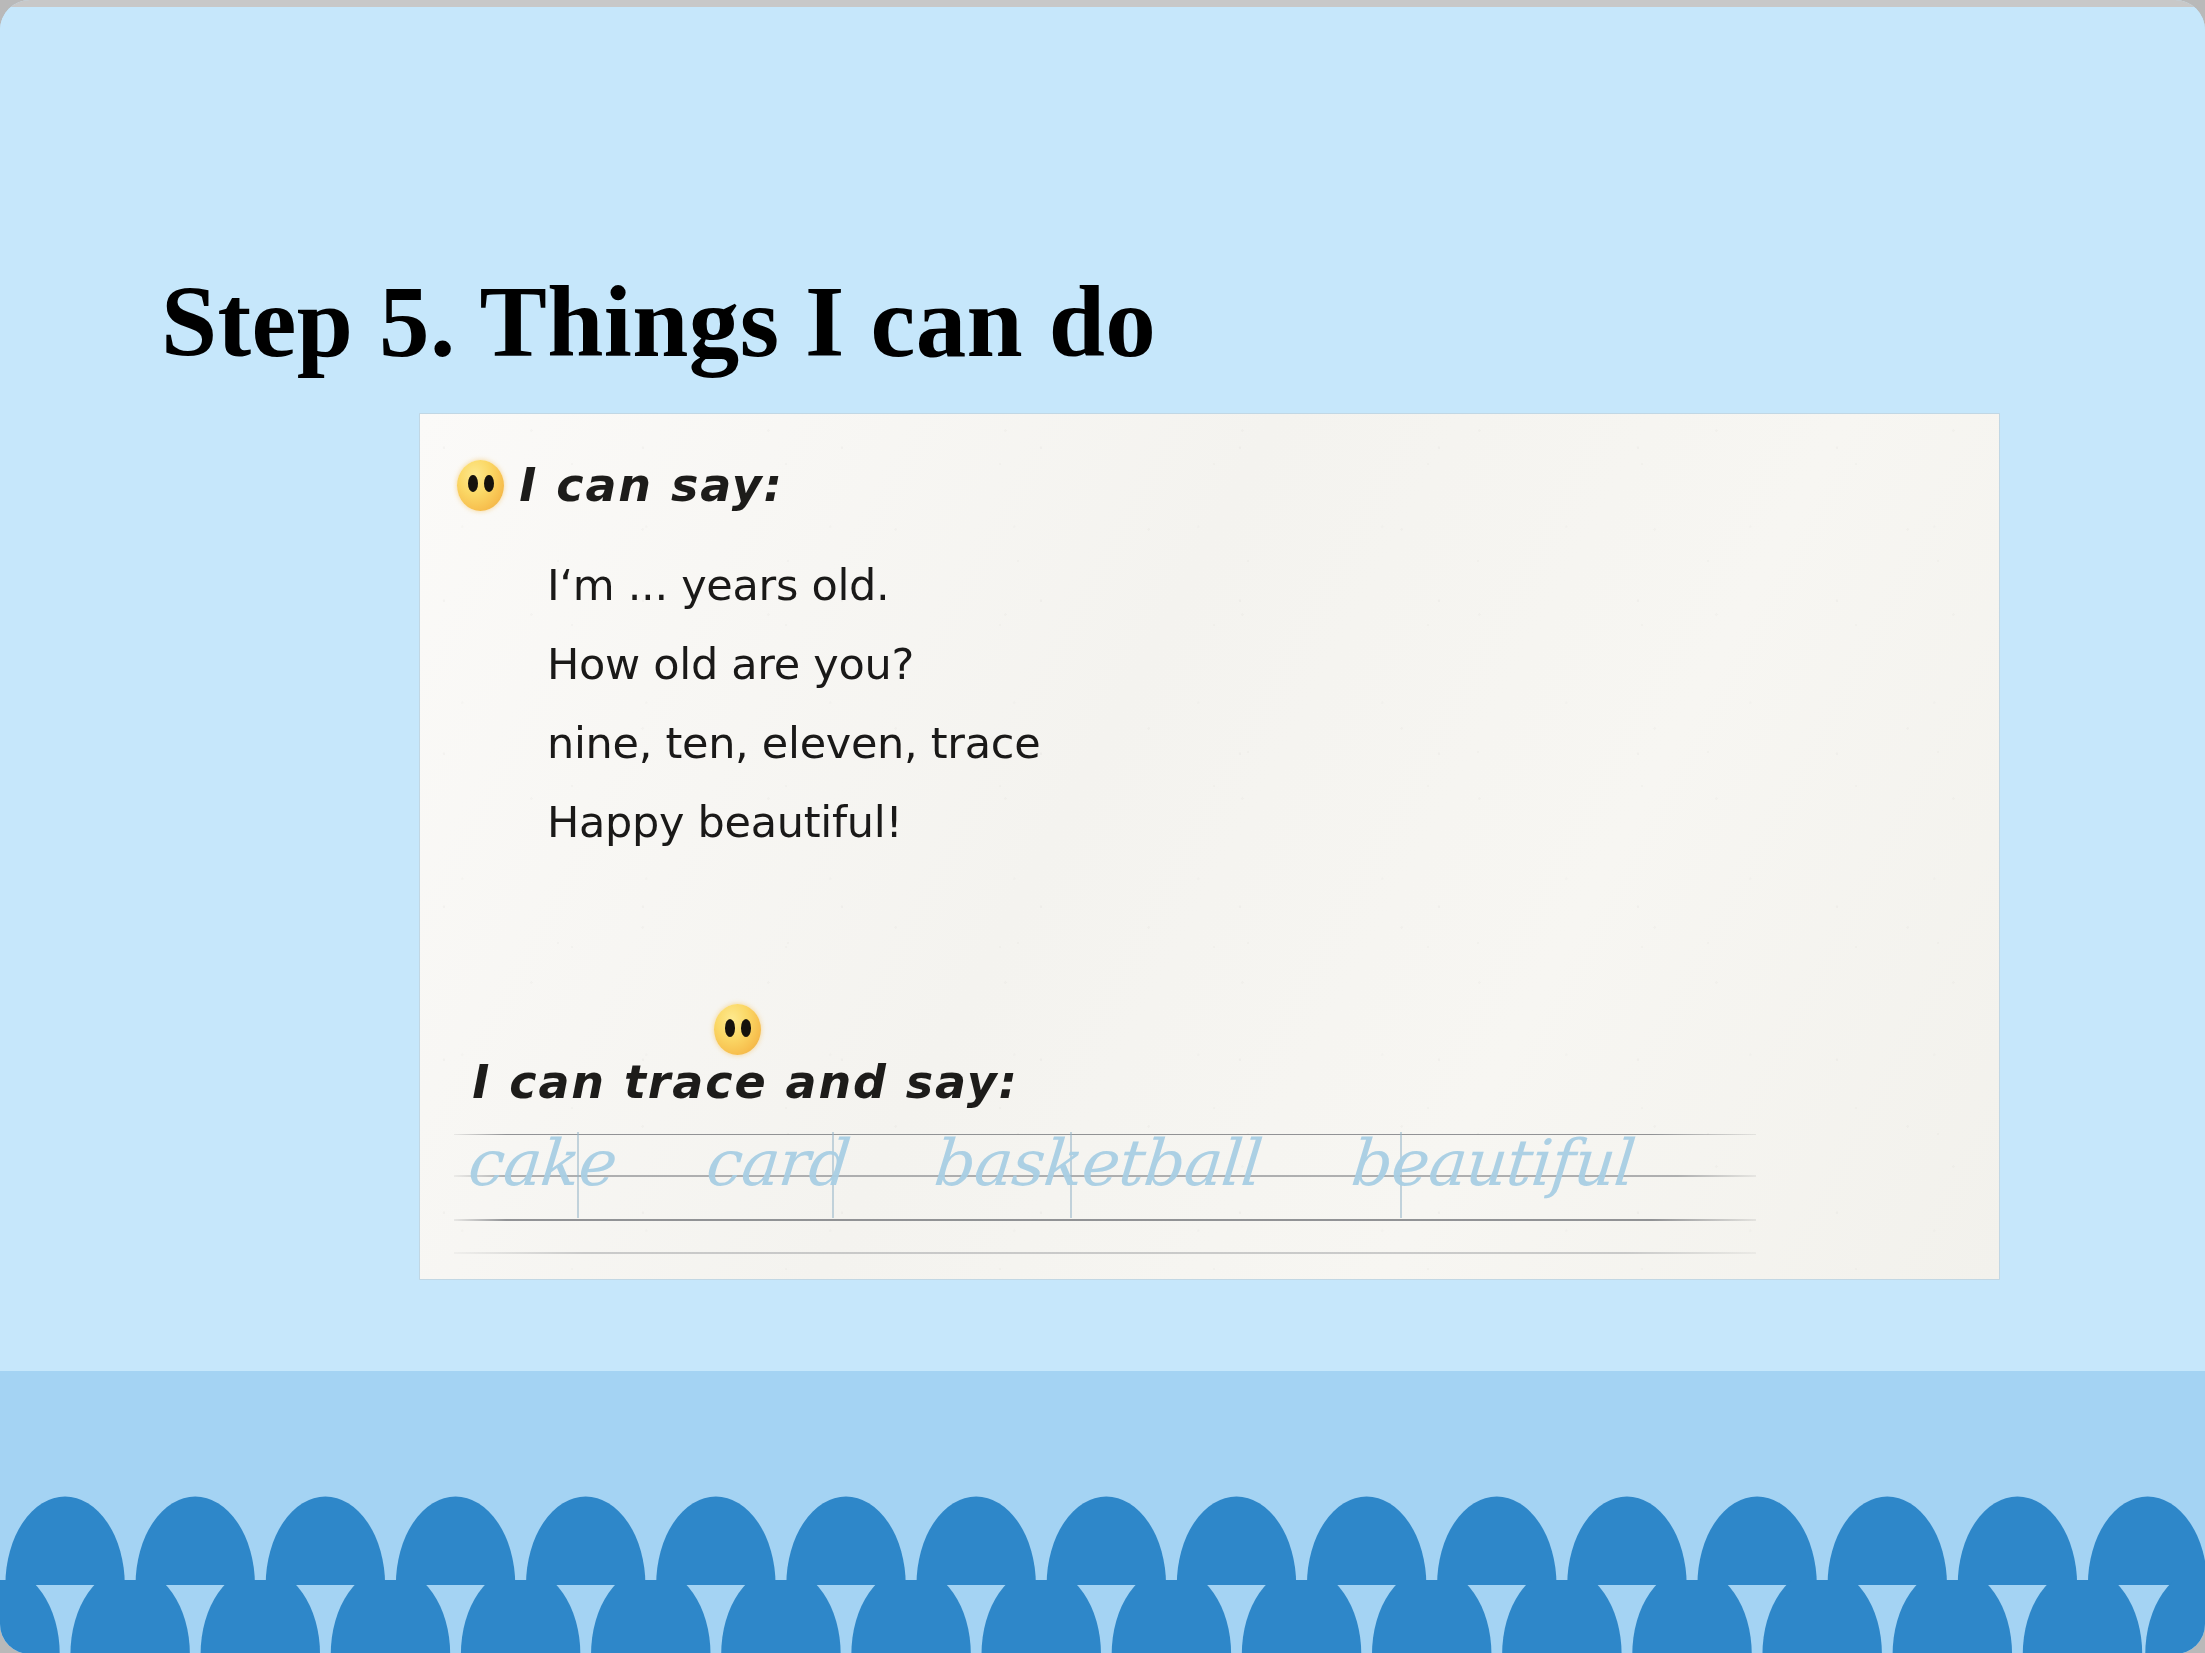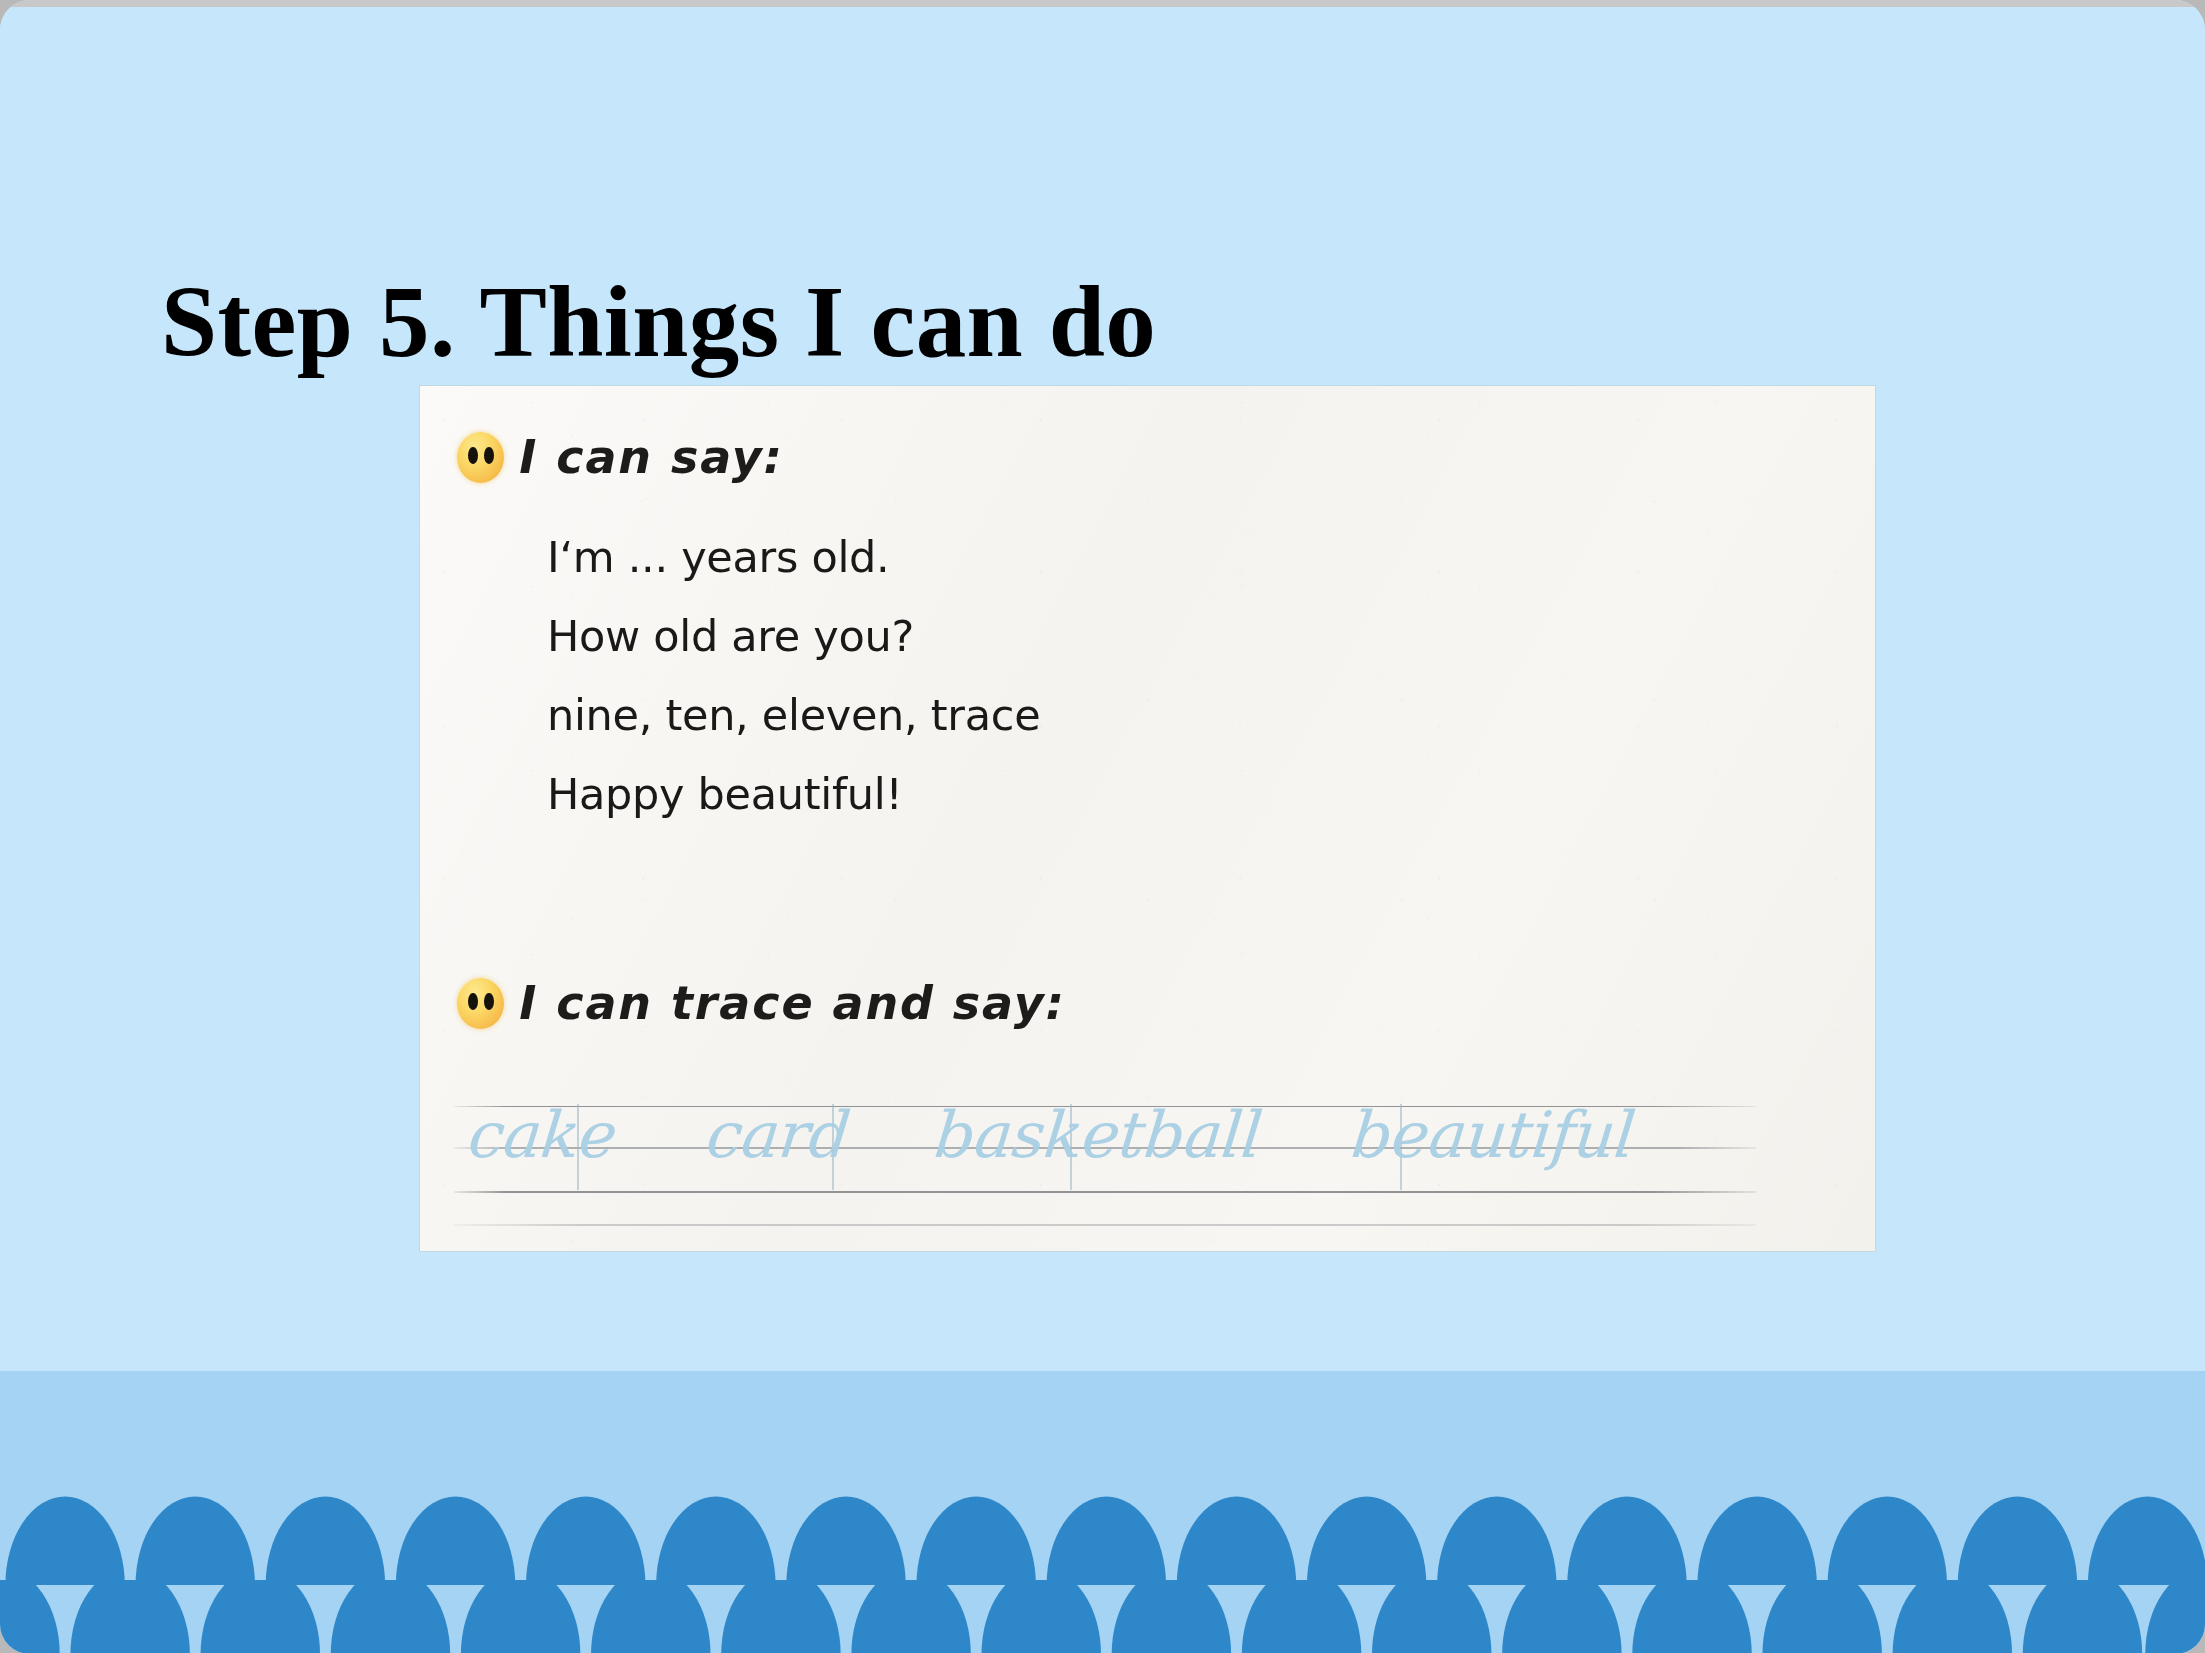--- a/index.html
+++ b/index.html
@@ -79,22 +79,22 @@
     line-height: 1.06;
     color: #000000;
     letter-spacing: 0.4px;
     white-space: nowrap;
   }
 
   
   .worksheet-card {
     position: absolute;
     left: 420px;
-    top: 386px;
-    width: 1455px;
+    top: 414px;
+    width: 1579px;
     height: 865px;
     background: #f7f6f3;
     background-image:
       linear-gradient(118deg, #fbfaf8 0%, #f4f3ef 42%, #f7f6f2 70%, #f2f1ec 100%);
     box-shadow: 0 0 0 0.8px rgba(180,178,170,0.35);
     overflow: hidden;
   }
 
   
   .paper-noise {
@@ -112,21 +112,21 @@
     background-size: 199px 153px, 237px 184px, 214px 161px, 253px 199px, 184px 176px, 230px 191px;
   }
 
   
   .smiley-row {
     position: absolute;
     display: flex;
     align-items: center;
   }
   .smiley-row-say   { left: 37px; top: 44px; }
-  .smiley-row-trace { left: 37px; top: 590px; }
+  .smiley-row-trace { left: 37px; top: 590px; flex-direction: column; }
 
   .smiley-icon {
     position: relative;
     width: 47px;
     height: 51px;
     border-radius: 50%;
     flex: 0 0 auto;
     background: radial-gradient(ellipse at 38% 30%, #fde98f 0%, #fbd866 38%, #f7bf4e 70%, #e9a63c 100%);
     box-shadow: 0 0 5.4px rgba(245,200,110,0.75);
   }

